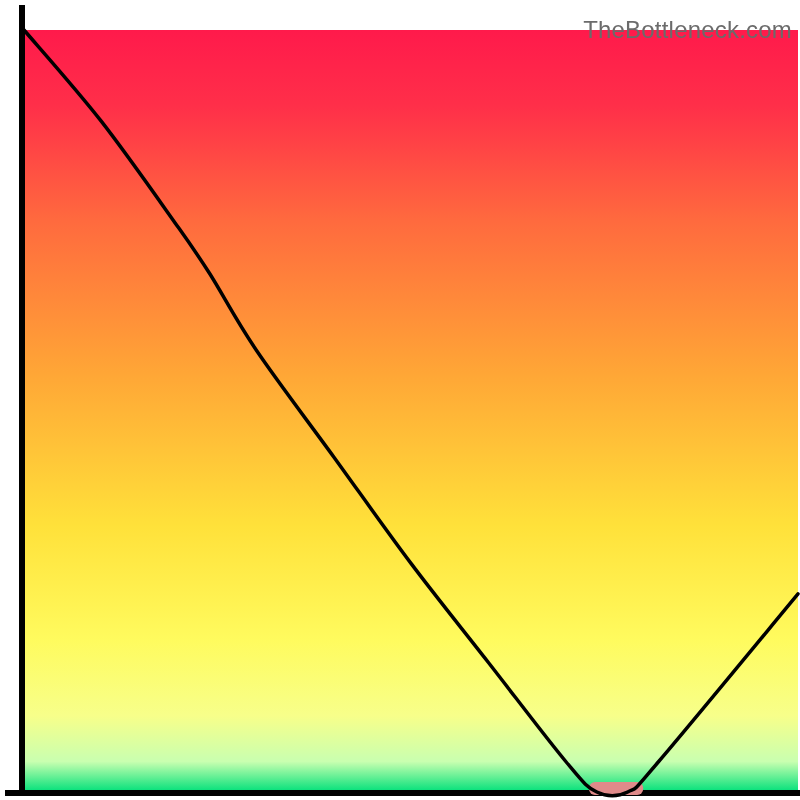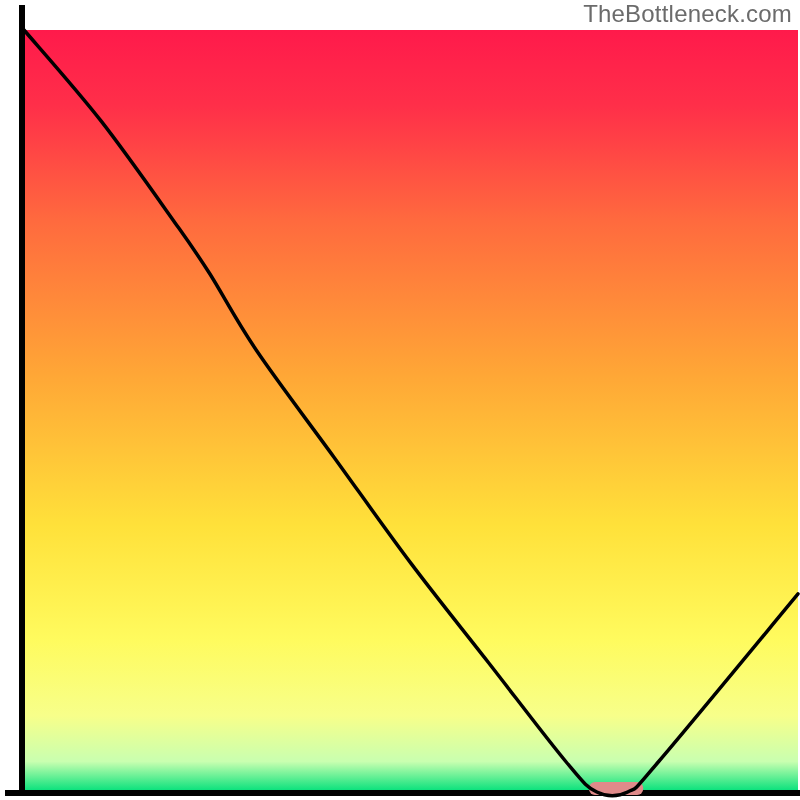--- a/index.html
+++ b/index.html
@@ -11,21 +11,21 @@
     font-family: Arial, Helvetica, sans-serif;
     overflow: hidden;
   }
   .canvas {
     position: relative;
     width: 800px;
     height: 800px;
   }
   .watermark {
     position: absolute;
-    top: 0;
+    top: 16px;
     right: 8px;
     font-size: 24px;
     font-weight: 500;
     color: #6b6b6b;
     letter-spacing: 0.2px;
     z-index: 4;
   }
   svg {
     position: absolute;
     top: 0;

